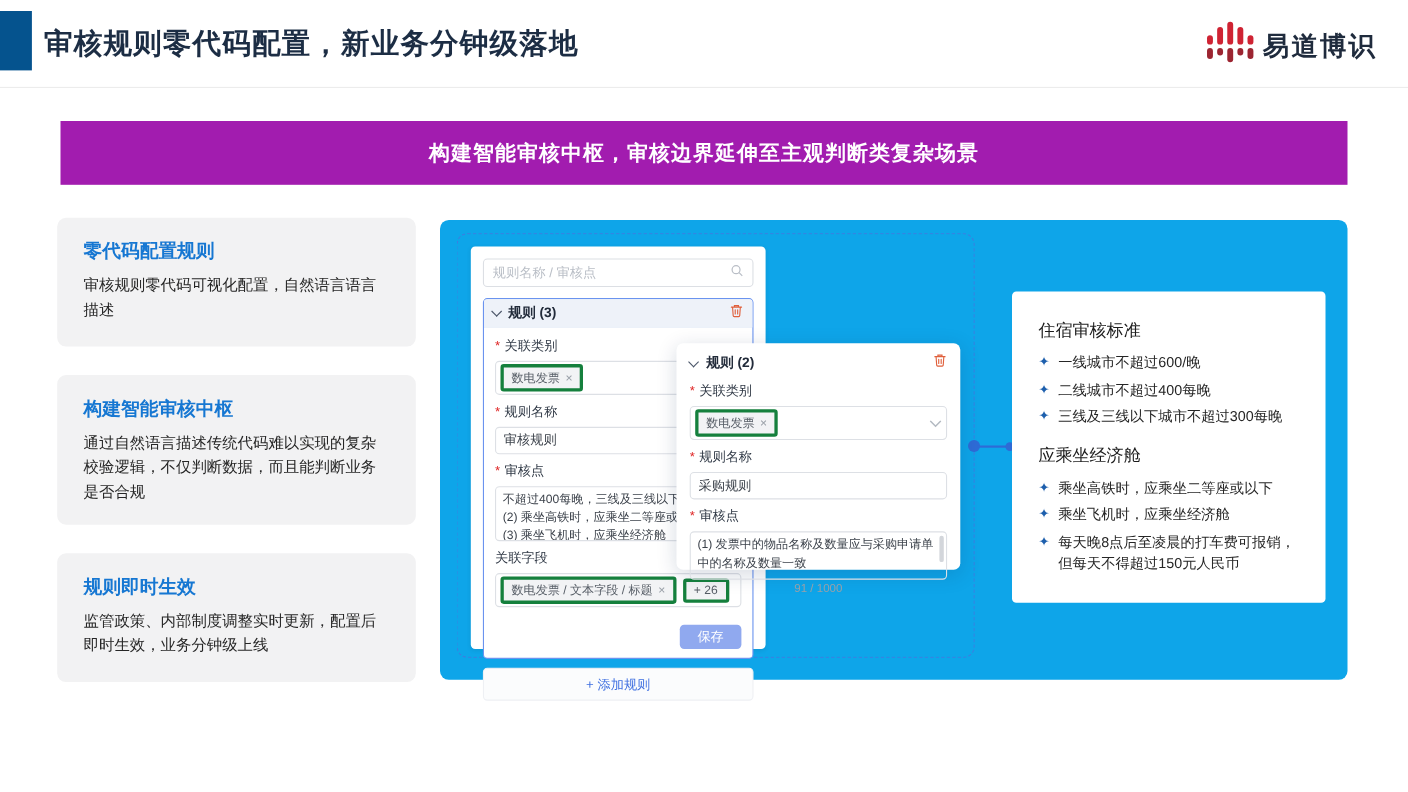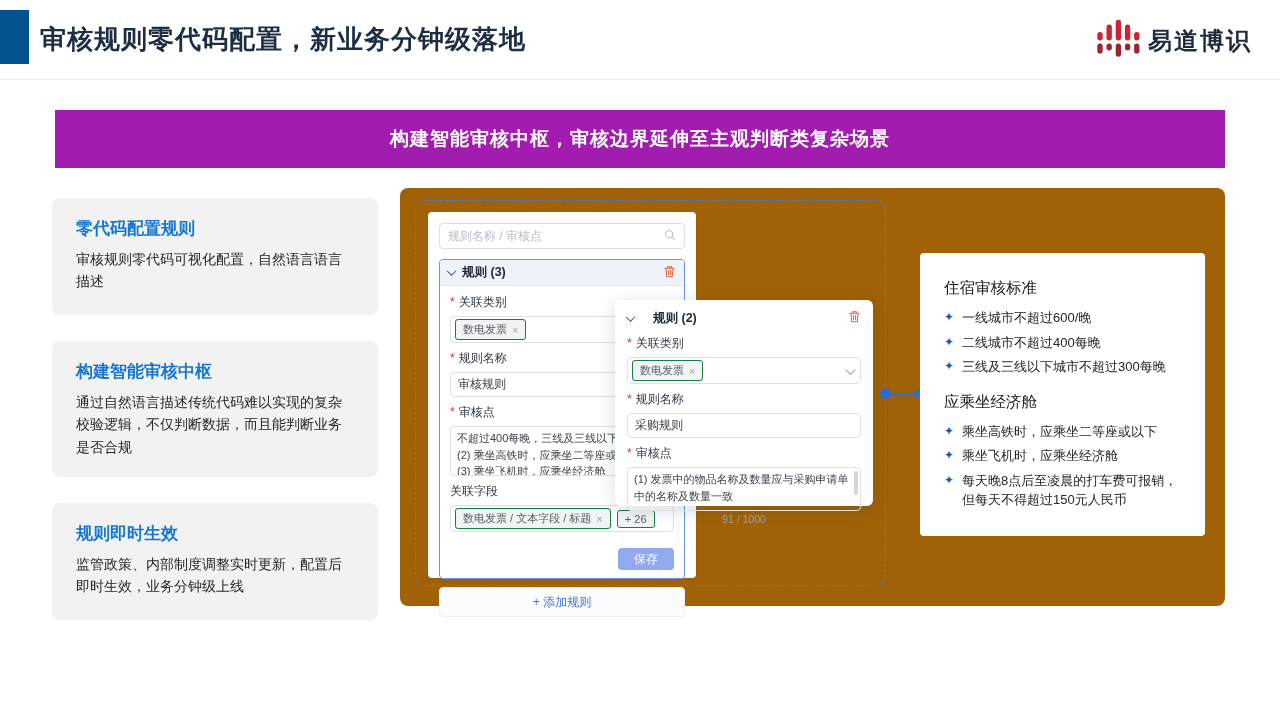--- a/index.html
+++ b/index.html
@@ -21,52 +21,52 @@
 
   
   .feature { position:absolute; left:52px; width:326px; background:#f2f2f3; border-radius:8px; padding:19px 24px; }
   .f1 { top:198px; height:117px; }
   .f2 { top:341px; height:136px; }
   .f3 { top:503px; height:117px; }
   .f-title { color:#1677d2; font-size:17px; font-weight:bold; margin-bottom:8px; }
   .f-desc { font-size:14px; color:#262626; line-height:1.6; }
 
   
-  .panel { position:absolute; left:400px; top:188px; width:825px; height:418px; background:#a16207; border-radius:8px; }
+  .panel { position:absolute; left:400px; top:200px; width:825px; height:418px; background:#0ea5e9; border-radius:8px; }
   .dashed { position:absolute; left:15px; top:12px; width:471px; height:386px; border:1px dashed #3f7ce0; border-radius:10px; }
 
   
   .mockup { position:absolute; left:28px; top:24px; width:268px; height:366px; background:#fff; border-radius:4px;
             box-shadow:0 1px 4px rgba(0,0,0,.07); padding:11px; }
   .searchbox { height:26px; border:1px solid #dcdfe4; border-radius:4px; display:flex; align-items:center; padding:0 8px; gap:6px; }
   .searchbox input { border:none; outline:none; flex:1; font-size:12px; color:#333; background:transparent; min-width:0; }
   .searchbox input::placeholder { color:#b9bec6; }
 
   .rule-panel { margin-top:10px; border:1px solid #6a93ef; border-radius:4px; background:#fff; }
   .rp-header { height:26px; background:#eef2f9; border-bottom:1px solid #e2e9f5; display:flex; align-items:center; padding:0 8px; gap:7px; border-radius:3px 3px 0 0; }
   .rp-title { font-size:12.5px; font-weight:bold; color:#222b3a; flex:1; }
   .caret { display:inline-block; width:7px; height:7px; border-left:1.5px solid #4a5568; border-bottom:1.5px solid #4a5568; transform:rotate(-45deg) translate(1px,-1px); }
   .rp-body { padding:8px 10px 8px; }
   .lbl { font-size:12px; color:#2f3845; margin-bottom:5px; }
   .req::before { content:"*"; color:#e02c2c; margin-right:4px; }
   .fld { border:1px solid #dde0e5; border-radius:4px; min-height:25px; display:flex; align-items:center; padding:2px 4px; gap:6px; background:#fff; margin-bottom:7px; }
-  .chip { background:#f2f3f5; border:1px solid #15803d; border-radius:3px; font-size:11px; color:#565d66; padding:2px 7px; display:flex; align-items:center; gap:5px; white-space:nowrap; }
+  .chip { background:#f2f3f5; border:3px solid #15803d; border-radius:3px; font-size:11px; color:#565d66; padding:2px 7px; display:flex; align-items:center; gap:5px; white-space:nowrap; }
   .chip .x { color:#9aa0a8; }
   .txt-input { width:100%; height:25px; border:1px solid #dde0e5; border-radius:4px; font-size:12px; color:#3c424b; padding:0 7px; outline:none; margin-bottom:7px; font-family:inherit; }
   .ta { border:1px solid #dde0e5; border-radius:4px; padding:3px 6px; font-size:11px; color:#3c424b; line-height:1.5; height:50px; overflow:hidden; margin-bottom:7px; position:relative; }
   .save-row { display:flex; justify-content:flex-end; margin-top:16px; }
   .save-btn { width:56px; height:22px; background:#90a9ef; color:#fff; font-size:12px; border:none; border-radius:4px; cursor:pointer; }
   .footer-strip { margin-top:8px; height:30px; background:#fbfcfd; border:1px solid #eef0f4; border-radius:4px;
                   display:flex; align-items:center; justify-content:center; }
   .add-rule { color:#3f6fe0; font-size:12px; cursor:pointer; }
 
   
   .popup { position:absolute; left:215px; top:112px; width:258px; height:206px; background:#fff; border-radius:6px;
            box-shadow:0 4px 18px rgba(15,35,80,.16); padding:9px 12px; z-index:5; }
-  .pop-head { display:flex; align-items:center; gap:19px; margin-bottom:8px; }
+  .pop-head { display:flex; align-items:center; gap:8px; margin-bottom:8px; }
   .fld-sel { justify-content:flex-start; }
   .fld .spacer { flex:1; }
   .scroll-thumb { position:absolute; right:2px; top:3px; width:4px; height:24px; background:#d3d6db; border-radius:2px; }
   .counter { text-align:center; font-size:10.5px; color:#98a0a8; margin-top:1px; }
 
   
   .conn-line { position:absolute; left:489px; top:205px; width:31px; height:2px; background:#2e6bd6; }
   .conn-dot-l { position:absolute; left:480px; top:200px; width:11px; height:11px; border-radius:50%; background:#2e6bd6; }
   .conn-dot-r { position:absolute; left:514px; top:202px; width:8px; height:8px; border-radius:50%; background:#2e6bd6; }
 

